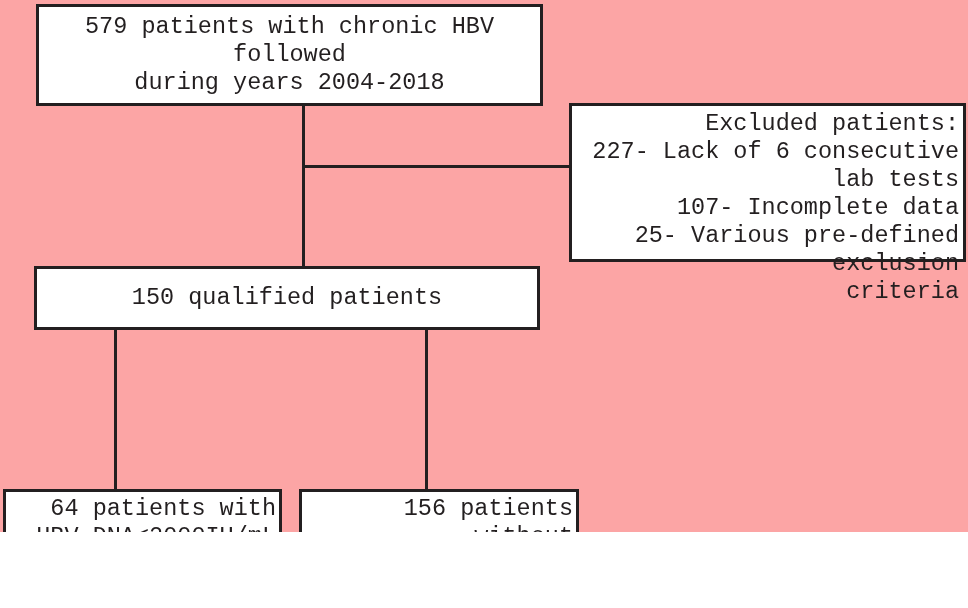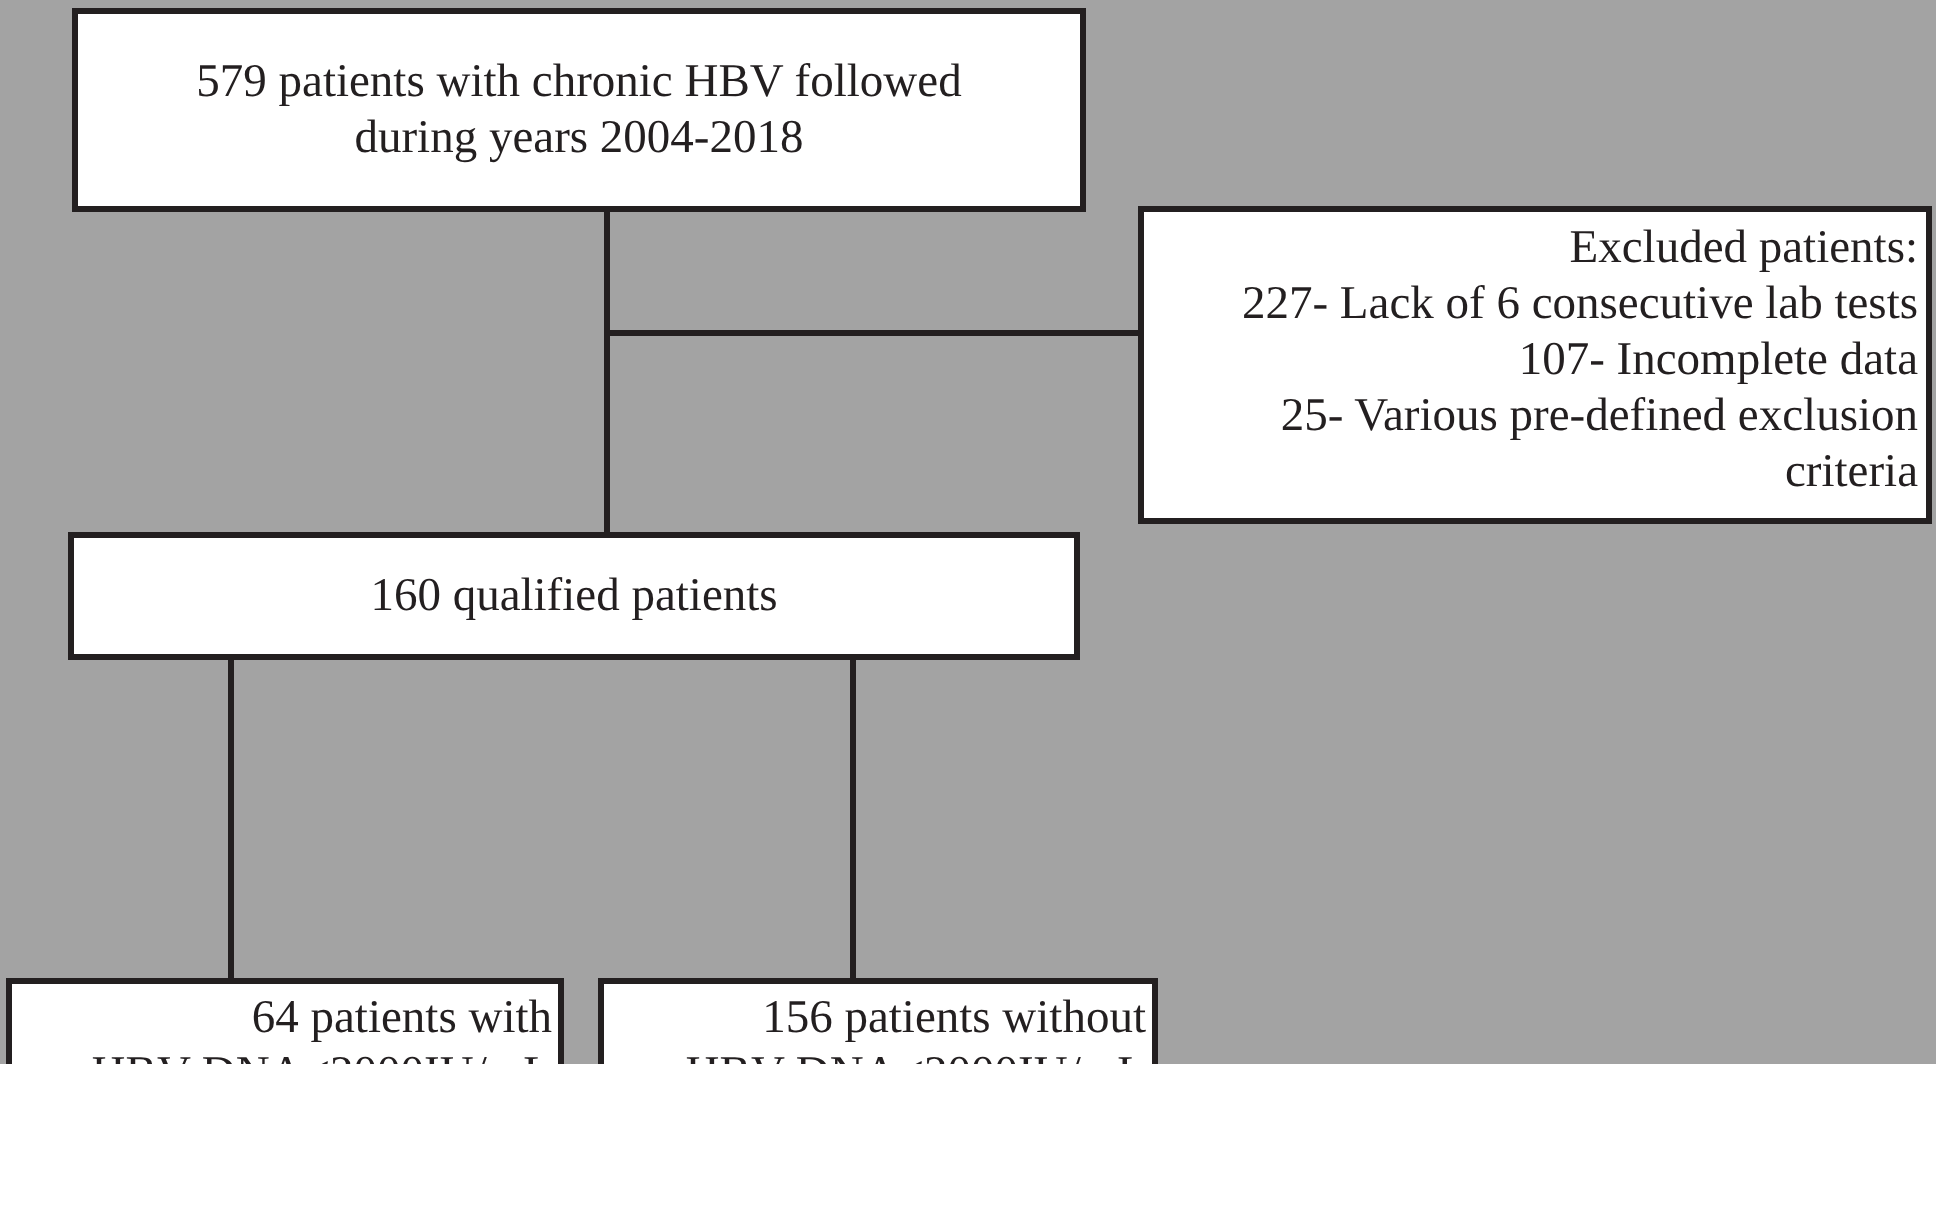--- a/index.html
+++ b/index.html
@@ -4,23 +4,23 @@
 <style>
   html, body {
     margin: 0;
     padding: 0;
     background: #ffffff;
   }
   #canvas {
     position: relative;
     width: 968px;
     height: 532px;
-    background: #a3a3a3;
+    background: #fca5a5;
     overflow: hidden;
-    font-family: Liberation Serif, serif;
+    font-family: Liberation Mono, monospace;
     color: #1a1a1a;
   }
   .box {
     position: absolute;
     box-sizing: border-box;
     border: 3px solid #231f20;
     background: #ffffff;
   }
   .box-text {
     font-size: 23.5px;
@@ -65,21 +65,21 @@
 
   <div class="box" style="left:569px; top:103px; width:397px; height:159px;">
     <div class="box-text left-aligned" style="padding:4px 4px 0 5px;">Excluded patients:
  227- Lack of 6 consecutive lab tests
  107- Incomplete data
  25- Various pre-defined exclusion
  criteria</div>
   </div>
 
   <div class="box" style="left:34px; top:266px; width:506px; height:64px;">
-    <div class="box-text centered">160 qualified patients</div>
+    <div class="box-text centered">150 qualified patients</div>
   </div>
 
   <div class="box" style="left:3px; top:489px; width:279px; height:125px;">
     <div class="box-text left-aligned" style="padding:3px 3px 16px 5px;">64 patients with
 HBV DNA&lt;2000IU/mL
 and ALT&lt;40U/L in all
 6 visits (stable)</div>
   </div>
 
   <div class="box" style="left:299px; top:489px; width:280px; height:125px;">

